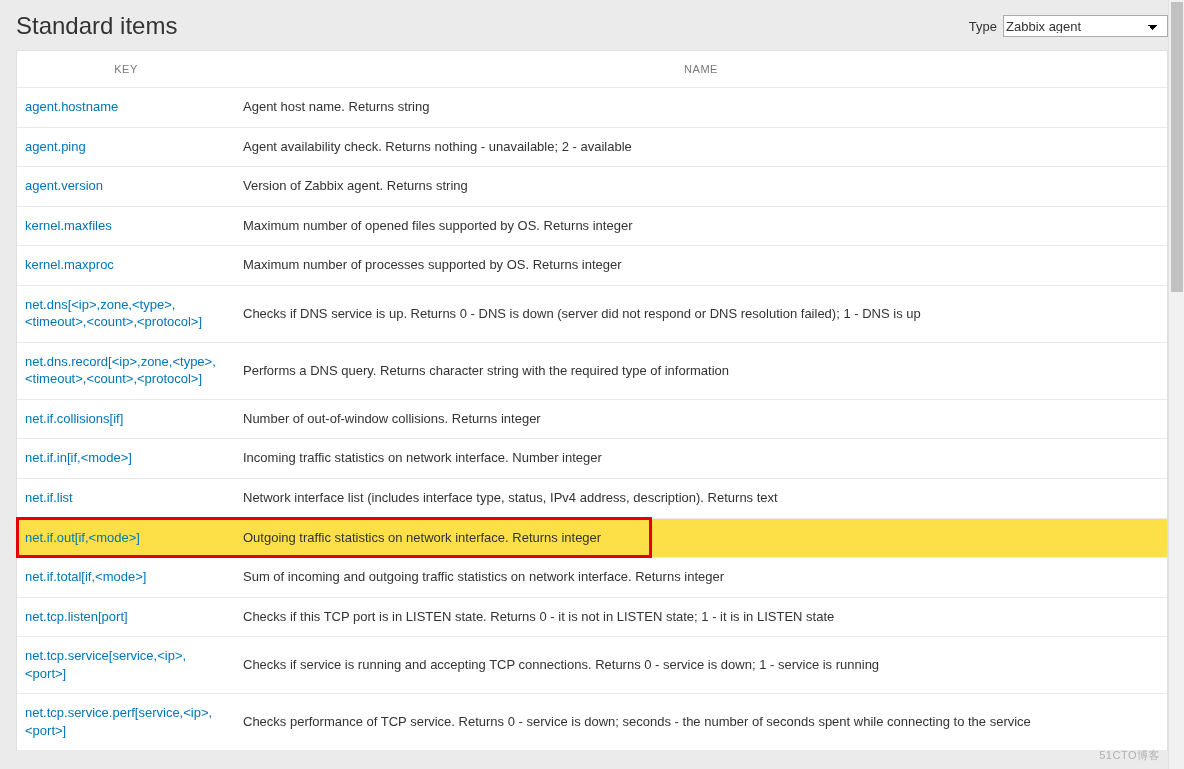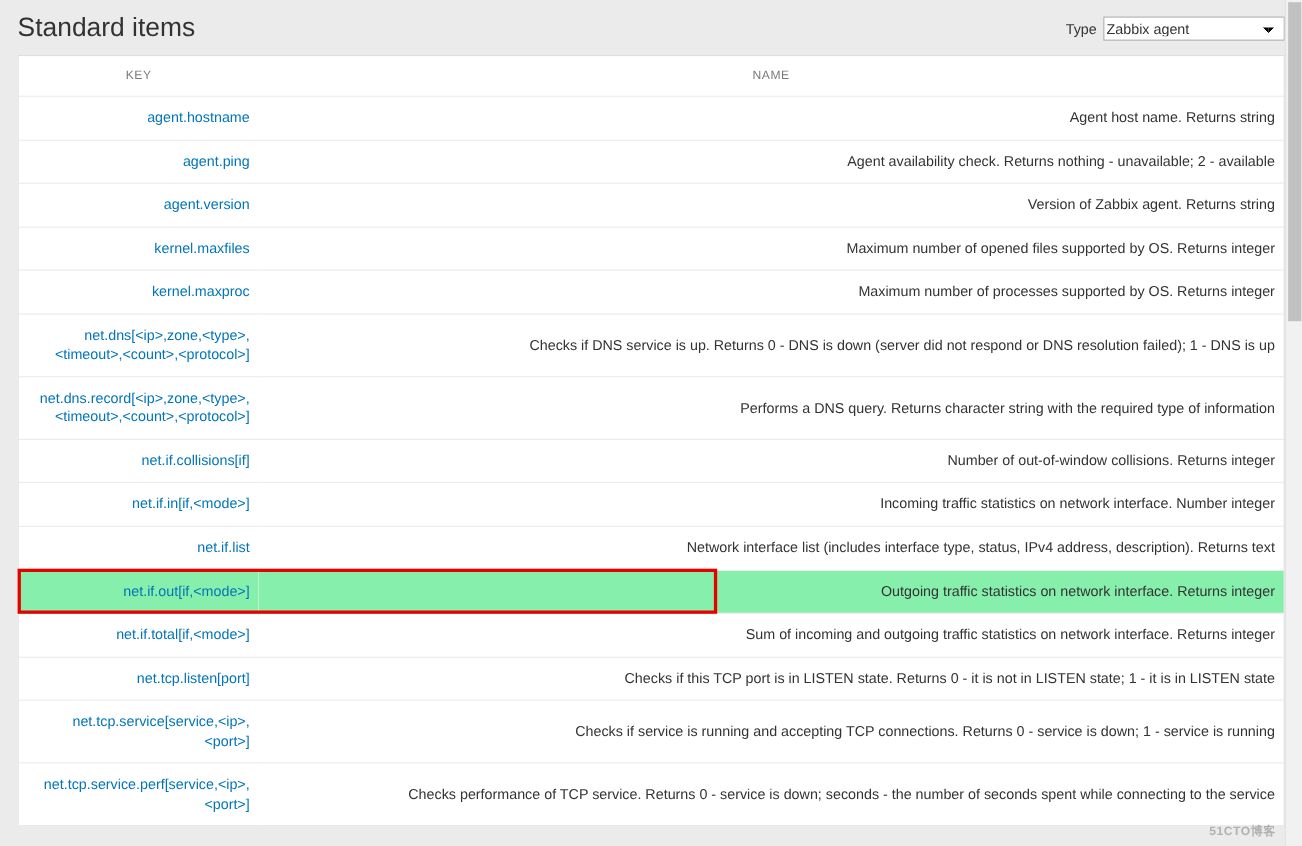--- a/index.html
+++ b/index.html
@@ -78,29 +78,28 @@
     border-bottom: 1px solid #eaeaea;
     text-transform: uppercase;
   }
   table.items td {
     padding: 10px 8px 11px 8px;
     border-bottom: 1px solid #eaeaea;
     vertical-align: middle;
     font-size: 13px;
     color: #333;
     line-height: 1.35;
-    text-align: right;
   }
   table.items td.key-cell a.key-link {
     color: #0275b8;
     text-decoration: none;
     word-break: break-word;
   }
   tr.highlight-row {
-    background: #86efac;
+    background: #fde047;
     border-radius: 10px;
   }
   tr.highlight-row td {
     position: relative;
   }
   
   .red-frame {
     position: absolute;
     border: 3px solid #e60000;
     pointer-events: none;
@@ -123,21 +122,20 @@
     background: #c1c1c1;
     border-radius: 0;
   }
   .watermark {
     position: absolute;
     right: 24px;
     bottom: 6px;
     font-size: 11px;
     color: rgba(120,120,120,0.5);
     letter-spacing: 0.5px;
-    font-weight: bold;
   }
 </style>
 </head>
 <body>
 
 <div class="page">
   <div class="header">
     <h1 class="title">Standard items</h1>
     <div class="type-block">
       <span class="type-label">Type</span>

